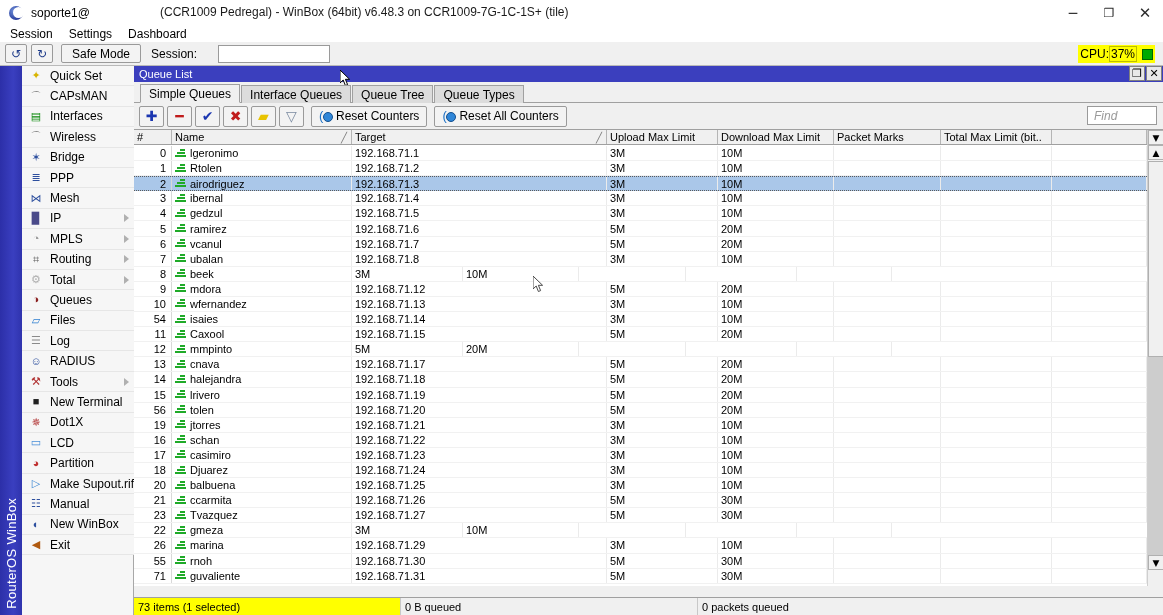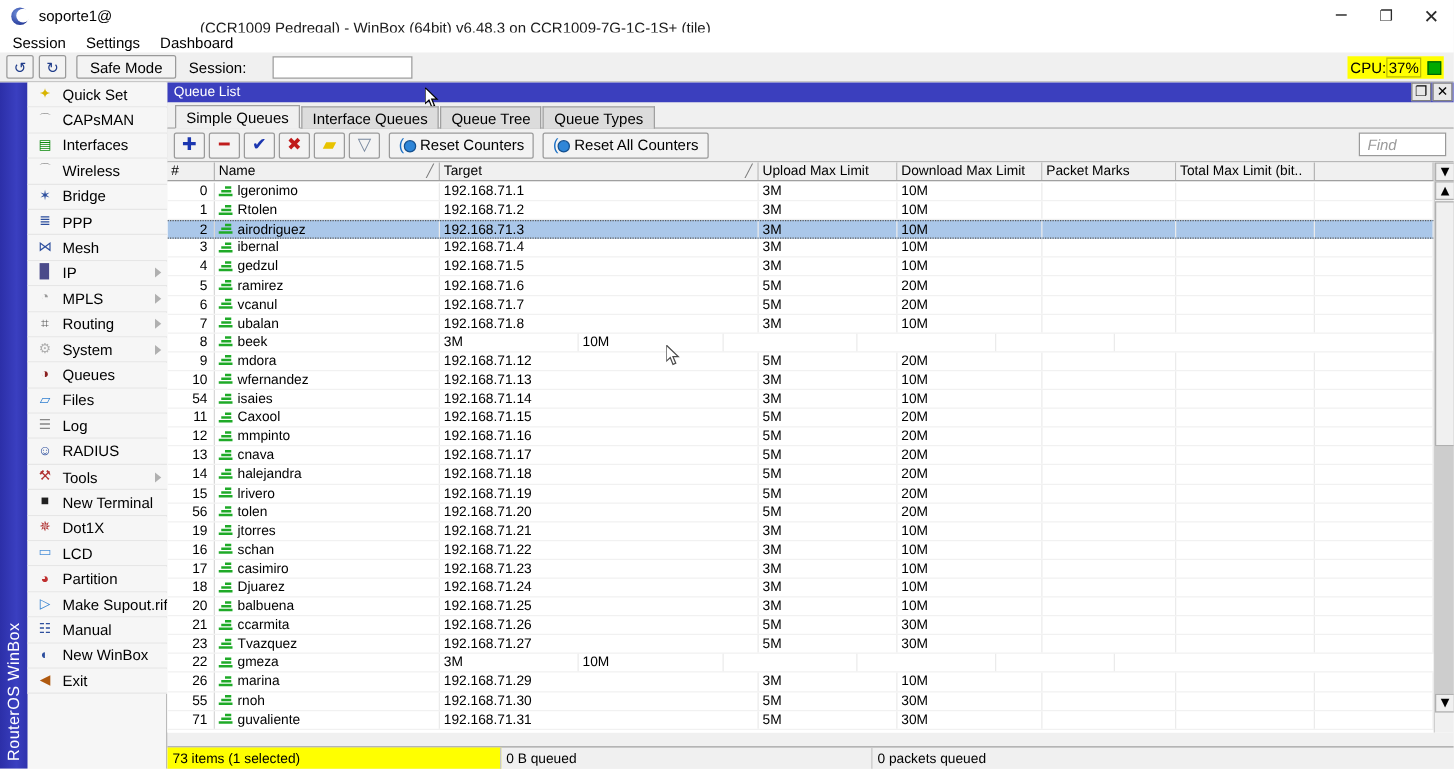--- a/index.html
+++ b/index.html
@@ -26,21 +26,21 @@
     position: absolute; left: 1px; top: 1px; width: 14px; height: 14px;
     border-radius: 50%;
     background: radial-gradient(circle at 35% 35%, #6f8fd8 0%, #2a3f9e 70%, #17266b 100%);
   }
   .tb-icon .moon::after {
     content: ""; position: absolute; left: 4px; top: 1px; width: 11px; height: 11px;
     border-radius: 50%; background: #ffffff;
   }
   .tb-user { font-size: 12px; color: #000; }
   .tb-title {
-    position: absolute; left: 160px; top: 15px;
+    position: absolute; left: 160px; top: 5px;
     font-size: 12px; color: #1a1a1a; white-space: nowrap;
   }
   .winctl { position: absolute; top: 0; right: 0; height: 26px; display: flex; }
   .winctl div {
     width: 36px; height: 26px; display: flex; align-items: center; justify-content: center;
     font-size: 13px; color: #2b2b2b; font-family: "DejaVu Sans", sans-serif;
   }
   .winctl .wc-min { font-size: 14px; }
   .winctl .wc-max { font-size: 12px; }
   .winctl .wc-close { font-size: 15px; }
@@ -308,21 +308,21 @@
           <span class="lbl">MPLS</span>
           <span class="arrow"></span>
         </div>
         <div class="sb-item">
           <span class="ico" style="color:#5a5a5a">⌗</span>
           <span class="lbl">Routing</span>
           <span class="arrow"></span>
         </div>
         <div class="sb-item">
           <span class="ico" style="color:#b0b0b0">⚙</span>
-          <span class="lbl">System</span>
+          <span class="lbl">Total</span>
           <span class="arrow"></span>
         </div>
         <div class="sb-item">
           <span class="ico" style="color:#8a2020">◑</span>
           <span class="lbl">Queues</span>
         </div>
         <div class="sb-item">
           <span class="ico" style="color:#2f7fd0">▱</span>
           <span class="lbl">Files</span>
         </div>
@@ -865,23 +865,20 @@
               <span>12</span>
             </div>
             <div class="td " style="width:180px;flex:0 0 180px">
               <span class="qico">
                 <i></i>
                 <i></i>
                 <i></i>
               </span>
               <span>mmpinto</span>
             </div>
-            <div class="td " style="width:255px;flex:0 0 255px">
-              <span>192.168.71.16</span>
-            </div>
             <div class="td " style="width:111px;flex:0 0 111px">
               <span>5M</span>
             </div>
             <div class="td " style="width:116px;flex:0 0 116px">
               <span>20M</span>
             </div>
             <div class="td " style="width:107px;flex:0 0 107px">
               <span></span>
             </div>
             <div class="td " style="width:111px;flex:0 0 111px">

